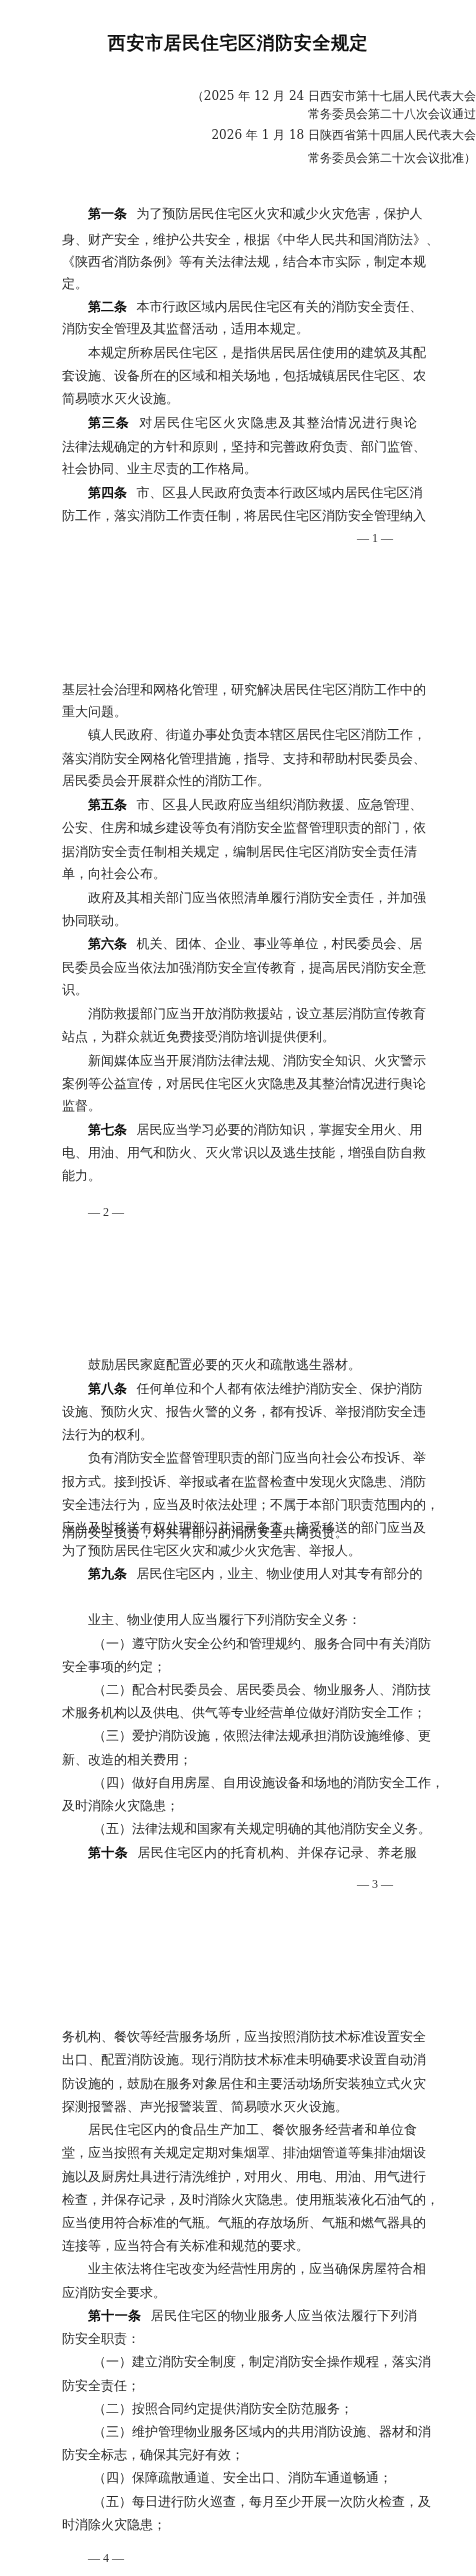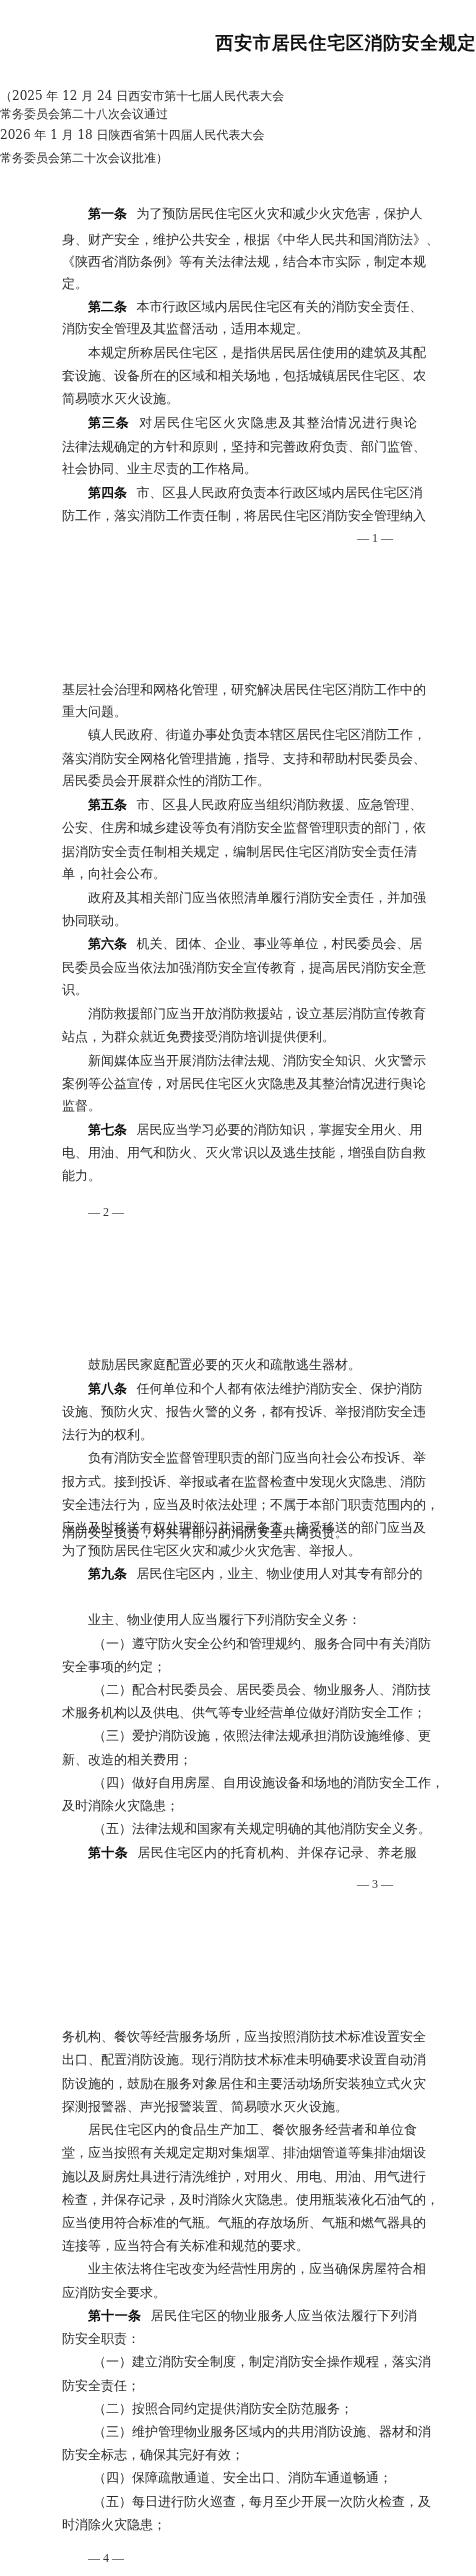--- a/index.html
+++ b/index.html
@@ -4,23 +4,23 @@
 <style>
   html, body { margin: 0; padding: 0; background: #ffffff; }
   body { width: 476px; height: 2576px; position: relative; overflow: hidden;
          font-family: "DejaVu Serif", "Liberation Serif", serif; color: #2a2a2a; }
   .ln { position: absolute; left: 62px; width: 355px; font-size: 13px; line-height: 18px;
         white-space: nowrap; text-align: justify; text-align-last: justify; letter-spacing: 0; }
   .ln.last { text-align-last: left; }
   .ln.ind { left: 88px; width: 329px; }
   .ln.ind2 { left: 93px; width: 324px; }
   .lbl { font-family: "DejaVu Sans", "Liberation Sans", sans-serif; font-weight: bold; color: #111; margin-right: 9.5px; }
-  .title { position: absolute; left: 0; width: 476px; top: 31px; text-align: right;
+  .title { position: absolute; left: 0; width: 476px; top: 31px; text-align: center;
            font-size: 18px; font-weight: bold; color: #111; letter-spacing: 0.6px; }
-  .sub { position: absolute; left: 0; width: 476px; text-align: left; font-size: 12px; color: #2a2a2a; }
+  .sub { position: absolute; left: 0; width: 476px; text-align: right; font-size: 12px; color: #2a2a2a; }
   .pnum { position: absolute; font-size: 12px; color: #333; font-family: "Liberation Serif", serif; }
 </style>
 </head>
 <body>
 
 <div>
   <div class="title">西安市居民住宅区消防安全规定</div>
   <div class="sub" style="top:88px">（2025 年 12 月 24 日西安市第十七届人民代表大会</div>
   <div class="sub" style="top:106px">常务委员会第二十八次会议通过</div>
   <div class="sub" style="top:127px">2026 年 1 月 18 日陕西省第十四届人民代表大会</div>

